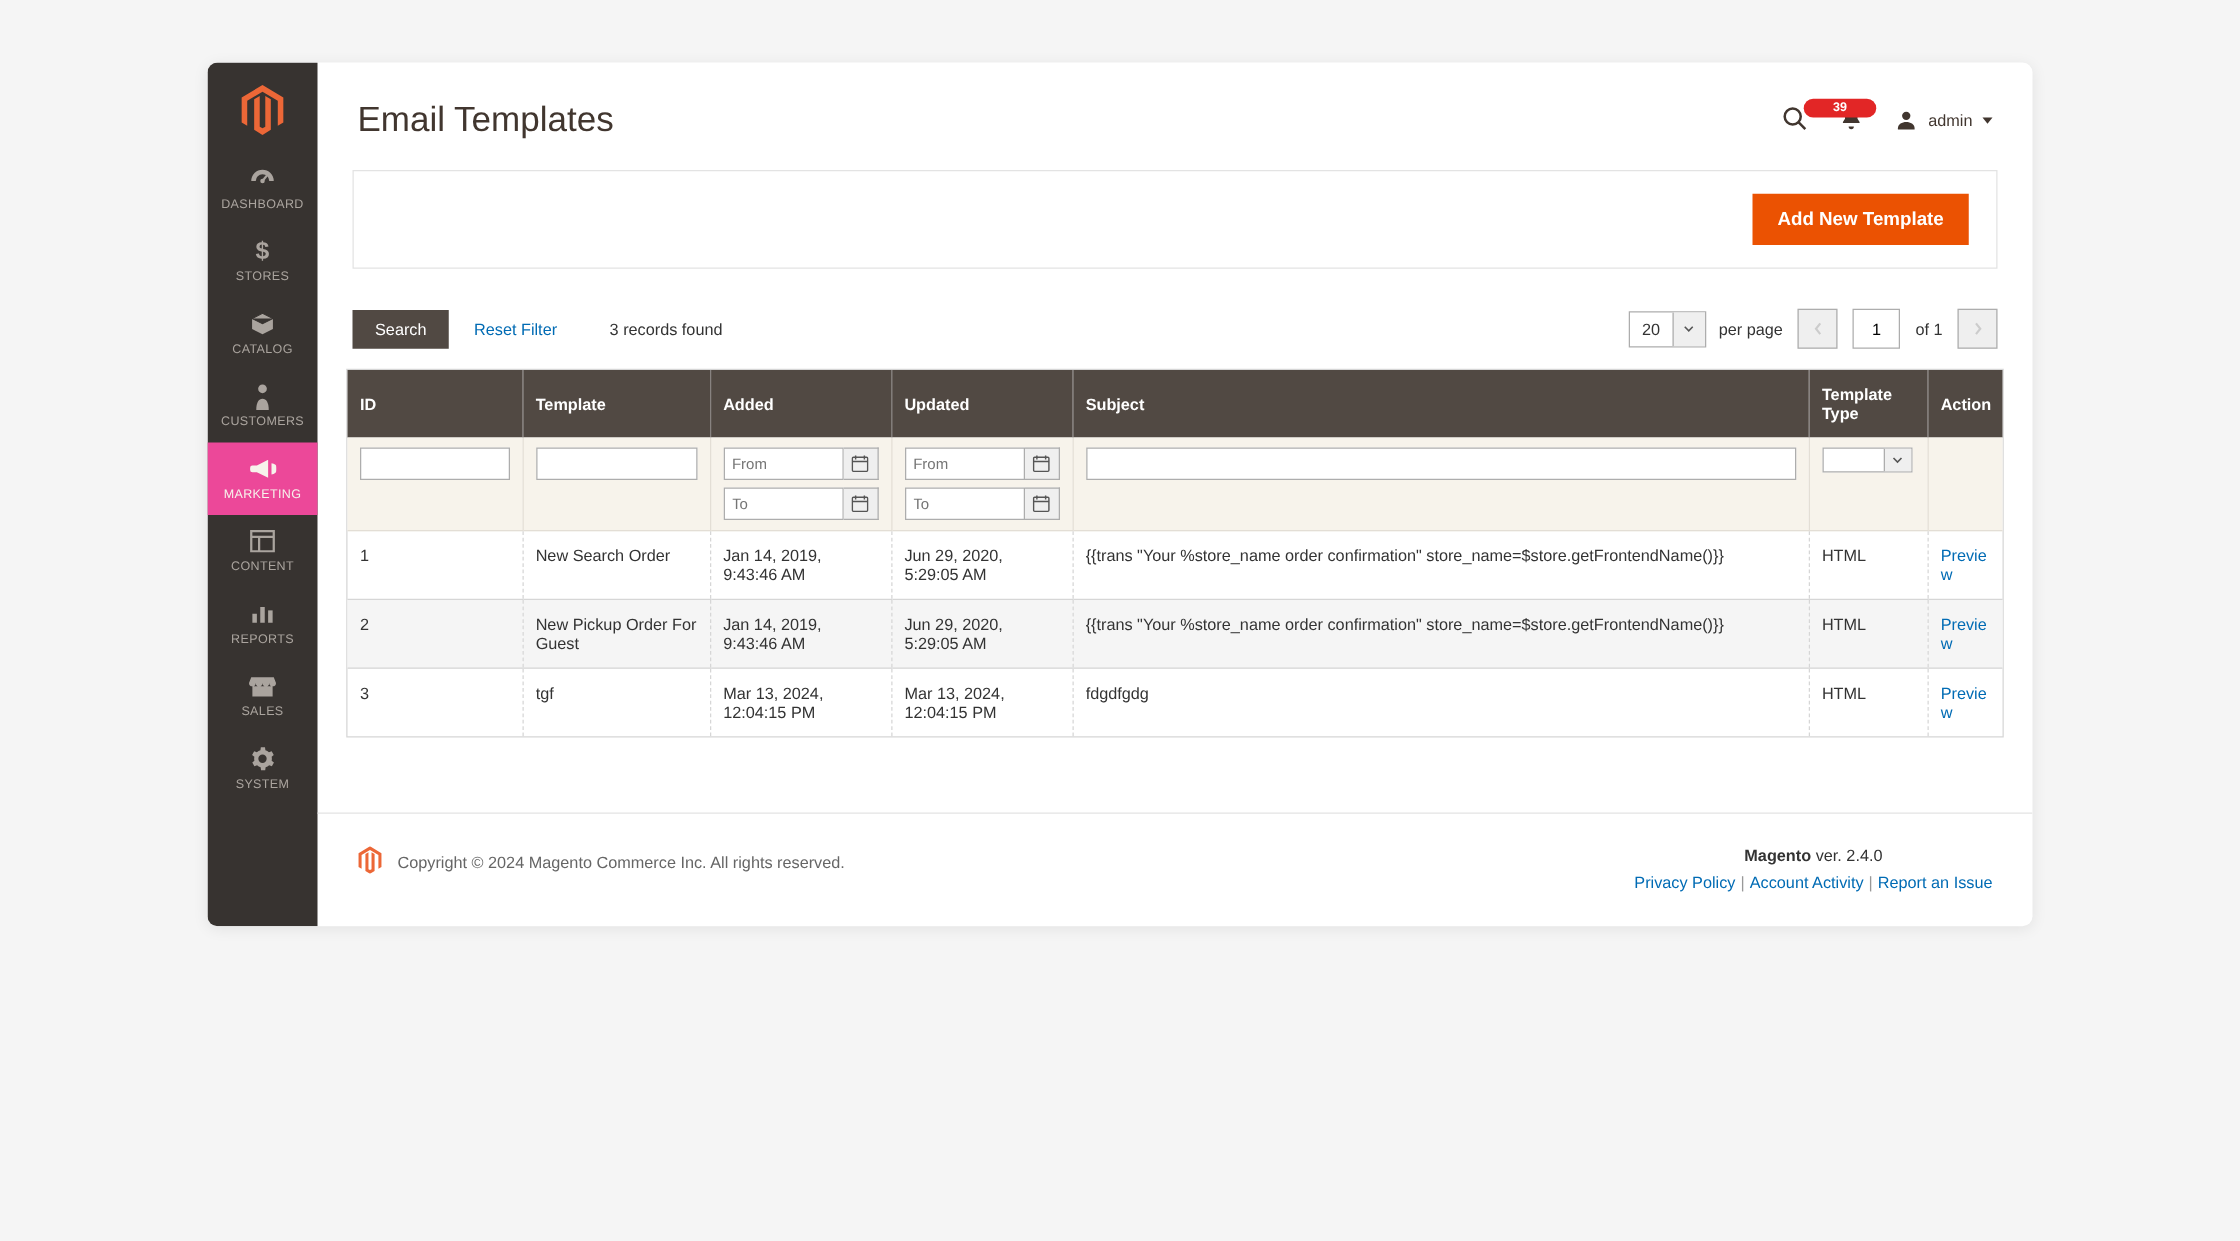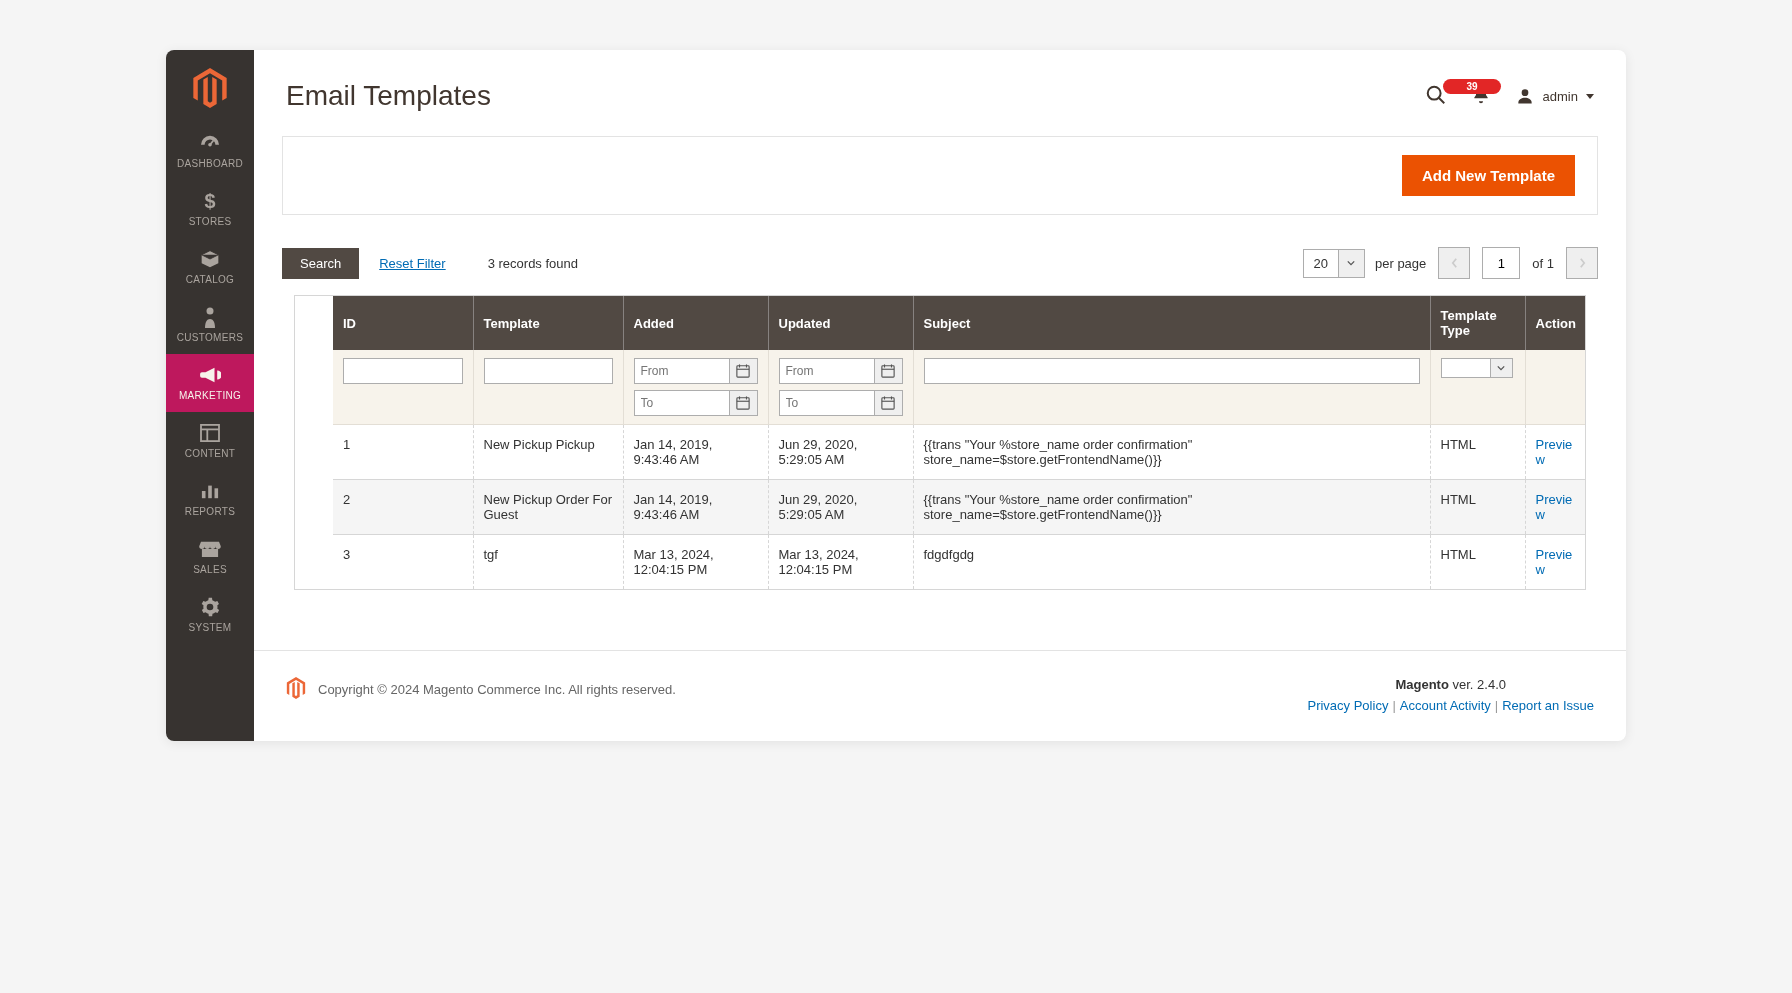--- a/index.html
+++ b/index.html
@@ -4,21 +4,21 @@
 <style>
 * { box-sizing: border-box; margin: 0; padding: 0; }
 body { font-family: 'Helvetica Neue', Helvetica, Arial, sans-serif; background: #f5f5f5; font-size: 13px; color: #333; }
 .app-shell { display: flex; max-width: 1460px; margin: 50px auto; background: #fff; border-radius: 8px; overflow: hidden; box-shadow: 0 2px 12px rgba(0,0,0,0.08); }
 
 
 .sidebar { width: 88px; background: #373330; flex-shrink: 0; }
 .sidebar-logo { display: flex; justify-content: center; padding: 18px 0 14px; }
 .sidebar-logo svg { width: 36px; height: 40px; }
 .sidebar-item { display: flex; flex-direction: column; align-items: center; padding: 10px 4px; cursor: pointer; color: #aaa49e; }
-.sidebar-item.active { background: #be185d; color: #f7f3eb; }
+.sidebar-item.active { background: #ec4899; color: #f7f3eb; }
 .sidebar-item .icon { height: 22px; display: flex; align-items: center; justify-content: center; margin-bottom: 4px; }
 .sidebar-item .label { font-size: 10px; text-align: center; line-height: 1.2; letter-spacing: 0.03em; }
 
 
 .main { flex: 1; display: flex; flex-direction: column; min-width: 0; }
 
 
 .page-header { display: flex; align-items: center; justify-content: space-between; padding: 30px 32px 24px; }
 .page-title { font-size: 28px; font-weight: 400; color: #41362f; }
 .header-actions { display: flex; align-items: center; gap: 24px; }
@@ -30,36 +30,36 @@
 .caret-down { width: 0; height: 0; border-left: 4px solid transparent; border-right: 4px solid transparent; border-top: 5px solid #41362f; }
 
 
 .actions-bar { background: #fff; border: 1px solid #e3e3e3; padding: 18px 22px; margin: 0 28px; display: flex; justify-content: flex-end; }
 .btn-primary { background: #eb5202; color: #fff; border: none; padding: 12px 20px; font-size: 15px; font-weight: 600; cursor: pointer; }
 
 
 .grid-toolbar { display: flex; align-items: center; justify-content: space-between; margin: 32px 28px 16px; }
 .toolbar-left { display: flex; align-items: center; gap: 20px; }
 .btn-search { background: #514943; color: #fff; border: none; padding: 8px 18px; font-size: 13px; cursor: pointer; }
-.link-reset { color: #006bb4; cursor: pointer; font-size: 13px; text-decoration: underline; }
+.link-reset { color: #006bb4; cursor: pointer; font-size: 13px; }
 .records-found { color: #333; font-size: 13px; margin-left: 22px; }
 .toolbar-right { display: flex; align-items: center; gap: 12px; }
 .per-page-wrap { display: flex; align-items: center; gap: 10px; }
 .select-wrap { display: flex; border: 1px solid #adadad; background: #fff; }
 .select-wrap .sel-val { padding: 6px 10px; min-width: 28px; }
 .select-wrap .sel-arrow { background: #efefef; border-left: 1px solid #adadad; width: 26px; display: flex; align-items: center; justify-content: center; }
 .per-page-label { color: #333; }
 .pager { display: flex; align-items: center; gap: 12px; }
 .pager-btn { width: 32px; height: 32px; border: 1px solid #adadad; background: #efefef; display: flex; align-items: center; justify-content: center; cursor: pointer; color: #777; }
 .pager-btn.disabled { color: #ccc; cursor: default; }
 .pager-input { width: 38px; height: 32px; border: 1px solid #adadad; text-align: center; font-size: 13px; }
 .pager-of { color: #333; }
 
 
-.grid-wrap { margin: 0 40px; border: 1px solid #d6d6d6; padding-left: 38px; }
+.grid-wrap { margin: 0 23px; border: 1px solid #d6d6d6; }
 table.grid { width: 100%; border-collapse: collapse; table-layout: fixed; }
 table.grid thead th { background: #514943; color: #fff; font-weight: 600; font-size: 13px; text-align: left; padding: 12px 10px; border-left: 1px solid #878280; }
 table.grid thead th:first-child { border-left: none; }
 table.grid tr.filter-row td { background: #f7f3eb; border-left: 1px solid #e3ded5; border-bottom: 1px solid #e3ded5; padding: 8px 10px; vertical-align: top; }
 table.grid tr.filter-row td:first-child { border-left: none; }
 .filter-input { width: 100%; border: 1px solid #adadad; padding: 5px 6px; font-size: 12px; background: #fff; }
 .date-input-wrap { display: flex; align-items: stretch; margin-bottom: 6px; }
 .date-input-wrap:last-child { margin-bottom: 0; }
 .date-input-wrap .filter-input { flex: 1; }
 .date-input-wrap .cal-btn { border: 1px solid #adadad; border-left: none; width: 28px; display: flex; align-items: center; justify-content: center; background: #efefef; cursor: pointer; }
@@ -337,21 +337,21 @@
                     </svg>
                   </span>
               </div>
             </td>
             <td></td>
           </tr>
         </tbody>
         <tbody id="grid-rows">
             <tr class="data-row">
               <td>1</td>
-              <td>New Pickup Pickup</td>
+              <td>New Search Order</td>
               <td>Jan 14, 2019, 9:43:46 AM</td>
               <td>Jun 29, 2020, 5:29:05 AM</td>
               <td>{{trans "Your %store_name order confirmation" store_name=$store.getFrontendName()}}</td>
               <td>HTML</td>
               <td><span class="action-link">Preview</span></td>
             </tr>
             <tr class="data-row">
               <td>2</td>
               <td>New Pickup Order For Guest</td>
               <td>Jan 14, 2019, 9:43:46 AM</td>

